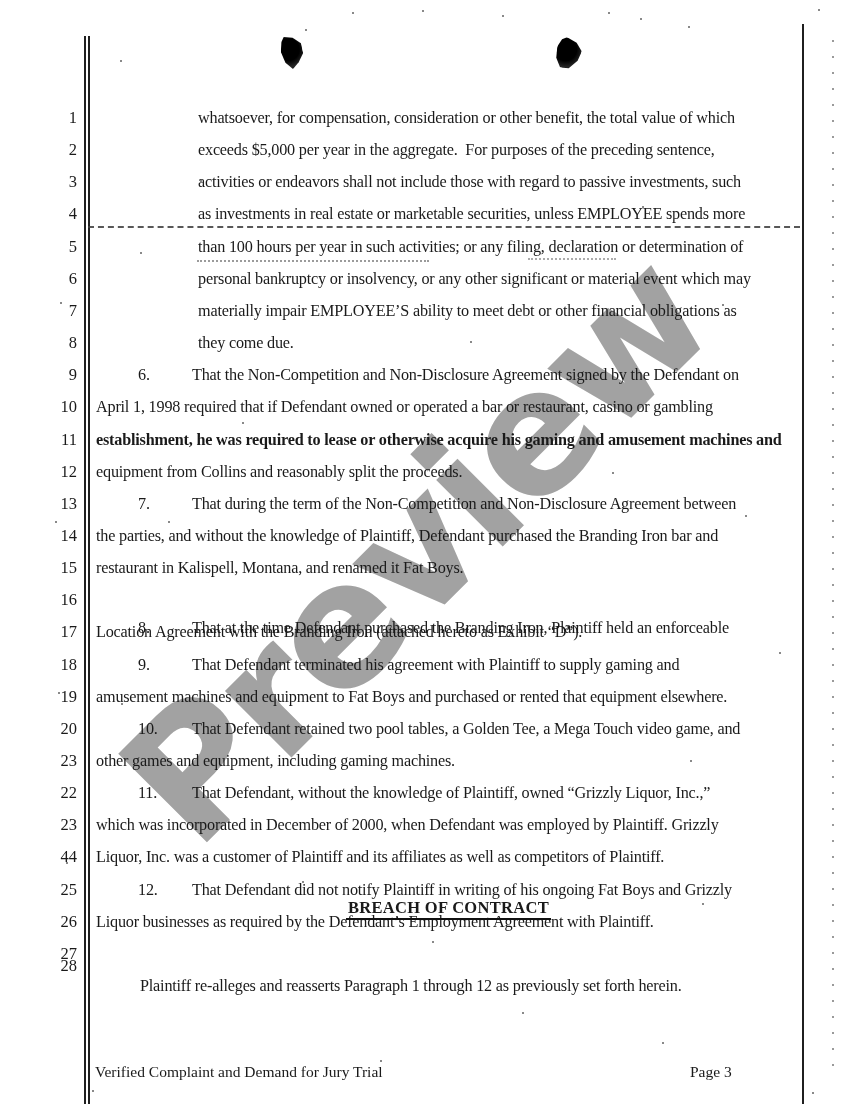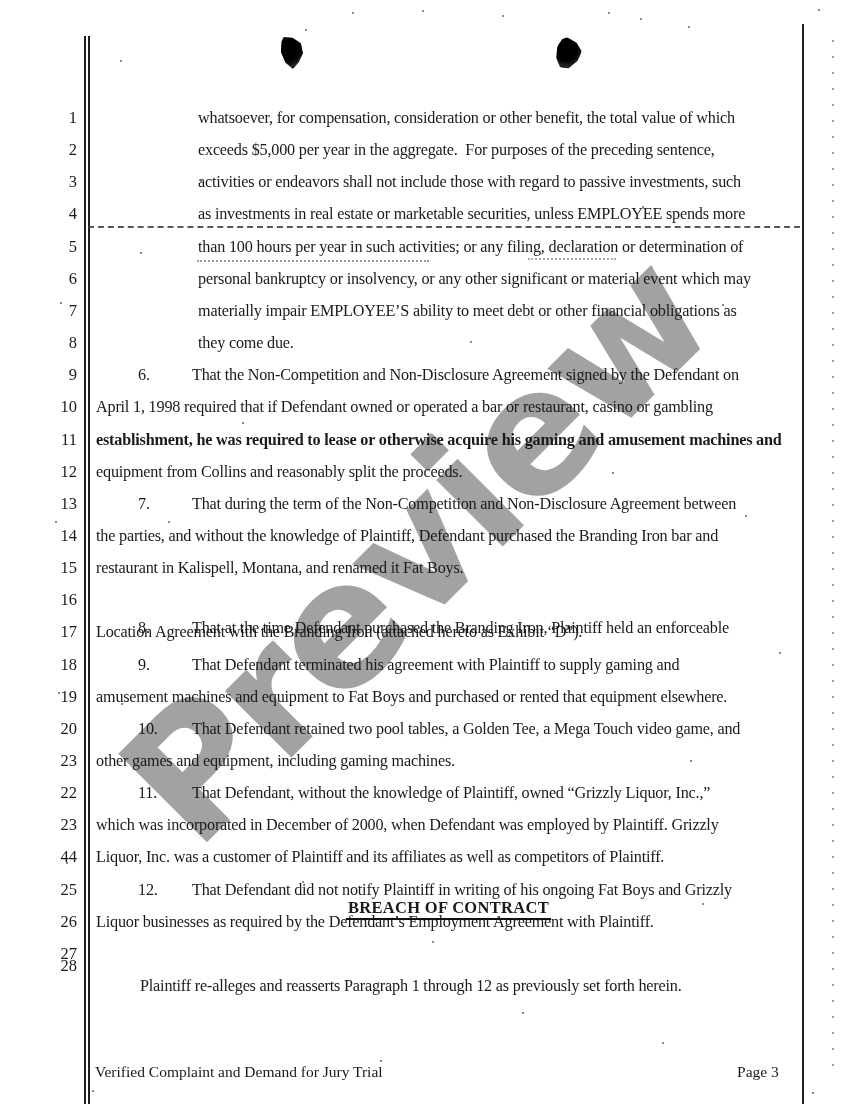--- a/index.html
+++ b/index.html
@@ -90,22 +90,22 @@
   .headspan{
     font-weight:bold;font-size:16.5px;letter-spacing:.3px;
     border-bottom:2px solid #111;padding:0 2px 1px;
   }
   
   .footer-left{
     position:absolute;left:95px;top:1062px;height:20px;line-height:20px;
     font-size:15.5px;z-index:3;
   }
   .footer-right{
-    position:absolute;left:718px;top:1062px;width:80px;height:20px;line-height:20px;
-    text-align:center;font-size:15.5px;z-index:3;
+    position:absolute;left:690px;top:1062px;width:80px;height:20px;line-height:20px;
+    text-align:left;font-size:15.5px;z-index:3;
   }
 </style>
 </head>
 <body>
 
 <div class="page">
 
   <div class="watermark">Preview</div>
 
   <div class="rule-left"></div>

